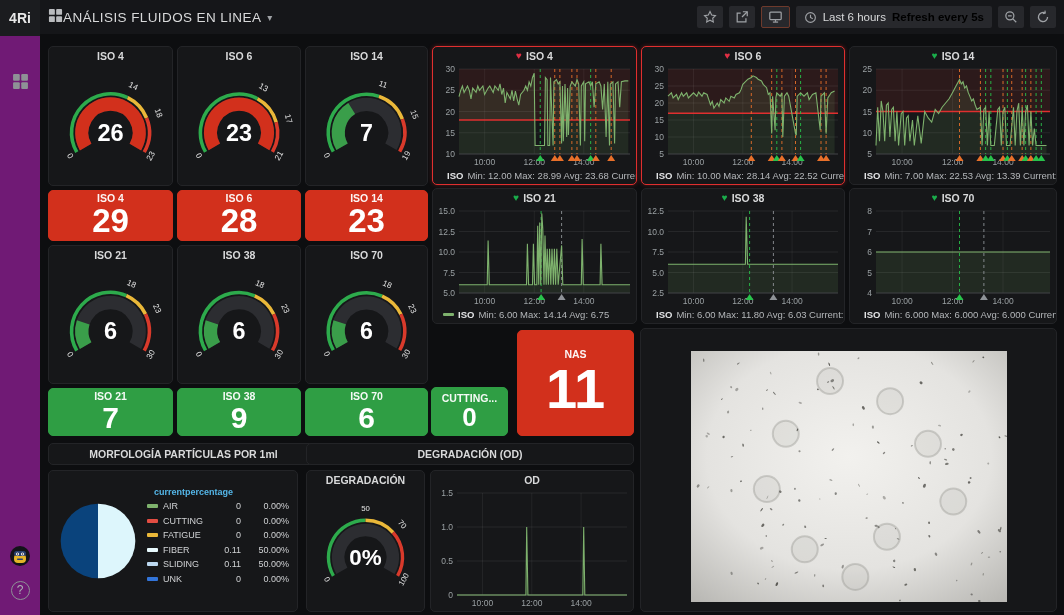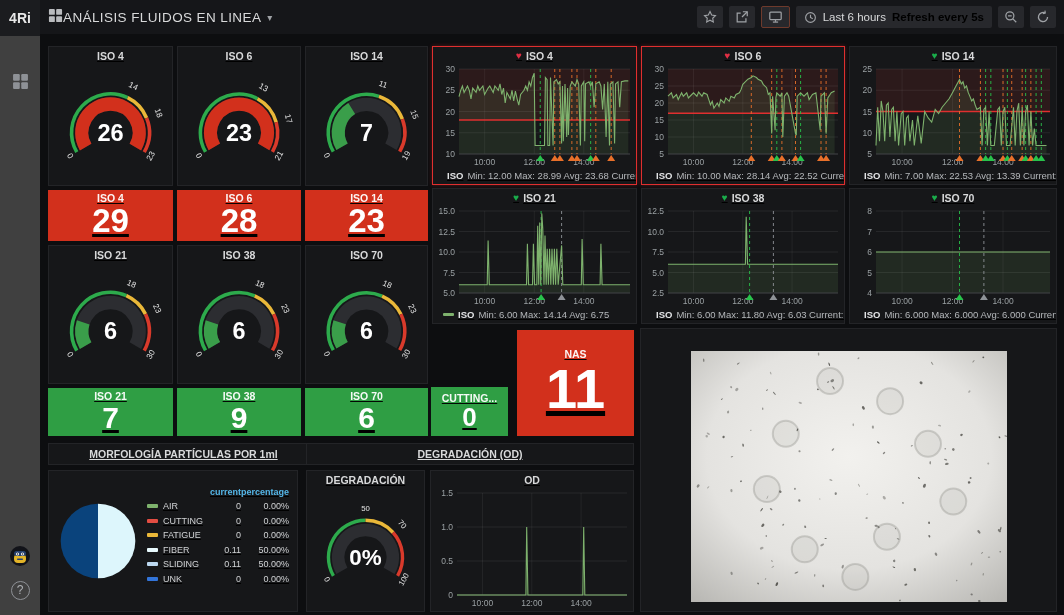--- a/index.html
+++ b/index.html
@@ -1,21 +1,21 @@
 <!DOCTYPE html>
 <html><head>
 <meta charset="utf-8">
 <style>
   * { margin:0; padding:0; box-sizing:border-box; }
   html,body { width:1064px; height:615px; background:#0d0e10; overflow:hidden;
     font-family:"Liberation Sans", sans-serif; }
   #stage { position:relative; width:1064px; height:615px; background:#0d0e10; }
 
   
-  #sidebar { position:absolute; left:0; top:0; width:40px; height:615px; background:#404040; z-index:5; }
+  #sidebar { position:absolute; left:0; top:0; width:40px; height:615px; background:#701a75; z-index:5; }
   #logo-box { width:40px; height:36px; background:#1b1c1f; color:#e8e8e8; font-size:14px; font-weight:bold;
     display:flex; align-items:center; justify-content:center; }
   .side-icon { width:40px; height:34px; display:flex; align-items:center; justify-content:center; cursor:pointer; }
   #side-bottom { position:absolute; bottom:8px; left:0; width:40px; }
   #help-circle { width:19px; height:19px; border:1.5px solid #8e9196; border-radius:50%; color:#aeb1b5;
     font-size:12px; display:flex; align-items:center; justify-content:center; }
 
   
   #topnav { position:absolute; left:40px; top:0; width:1024px; height:34px; background:#151619;
     display:flex; align-items:center; padding:0 8px; z-index:4; }
@@ -24,21 +24,21 @@
   #nav-right { margin-left:auto; display:flex; align-items:center; gap:6px; }
   .nav-btn { height:22px; min-width:26px; padding:0 6px; background:#27282c; border-radius:2px;
     display:flex; align-items:center; justify-content:center; cursor:pointer; color:#9fa2a6; }
   .nav-btn.tv { border:1px solid #6e3a2c; }
   #time-box { display:flex; align-items:center; gap:6px; height:22px; background:#27282c; border-radius:2px;
     padding:0 8px; cursor:pointer; }
   #time-label { color:#d8d9da; font-size:11.5px; }
   #refresh-label { font-size:11.5px; font-weight:bold; }
 
   
-  .panel { position:absolute; background:#161719; border:1px solid #232427; border-radius:0; overflow:hidden;text-decoration:underline; }
+  .panel { position:absolute; background:#161719; border:1px solid #232427; border-radius:5px; overflow:hidden; }
   .panel.alert { border:1px solid #e02f2f; box-shadow:0 0 4px rgba(224,47,47,.35); }
   .p-title { height:17px; display:flex; align-items:center; justify-content:center; gap:4px;
     color:#d8d9da; font-size:10.5px; font-weight:bold; cursor:pointer; white-space:nowrap; }
   .heart { font-size:10px; line-height:10px; }
   .heart.alerting { color:#e02f44; }
   .heart.ok { color:#1aad4b; }
 
   .gauge-svg-wrap { width:100%; height:calc(100% - 17px); }
   .chart-canvas { width:100%; height:calc(100% - 33px); }
   .chart-canvas.no-legend { height:calc(100% - 19px); }
@@ -51,21 +51,21 @@
   .stat .s-title { font-size:10.5px; font-weight:bold; color:#fff; opacity:.95; }
   .stat .s-value { font-weight:bold; color:#fff; line-height:1.05; }
 
   .header-panel { display:flex; align-items:center; justify-content:center; color:#d8d9da;
     font-size:10.5px; font-weight:bold; }
 
   
   #morf-body { display:flex; height:calc(100% - 6px); padding-top:6px; }
   #pie-wrap { width:100px; display:flex; align-items:center; justify-content:center; }
   #morf-table { flex:1; padding:10px 8px 0 0; font-size:9px; color:#d0d2d4; }
-  #morf-table .mt-head { display:flex; justify-content:flex-end; gap:0; font-weight:bold; margin-bottom:2px; }
+  #morf-table .mt-head { display:flex; gap:0; font-weight:bold; margin-bottom:2px; }
   #morf-table .mt-row { display:flex; align-items:center; height:14.5px; }
   .mt-sw { width:11px; height:4px; border-radius:1px; margin-right:5px; }
   .mt-label { flex:1; }
   .mt-cur { width:38px; text-align:right; }
   .mt-pct { width:48px; text-align:right; }
 
   
   #capture-panel .p-title { height:20px; }
   #capture-img { position:absolute; left:50px; top:22px; width:316px; height:251px; }
 

